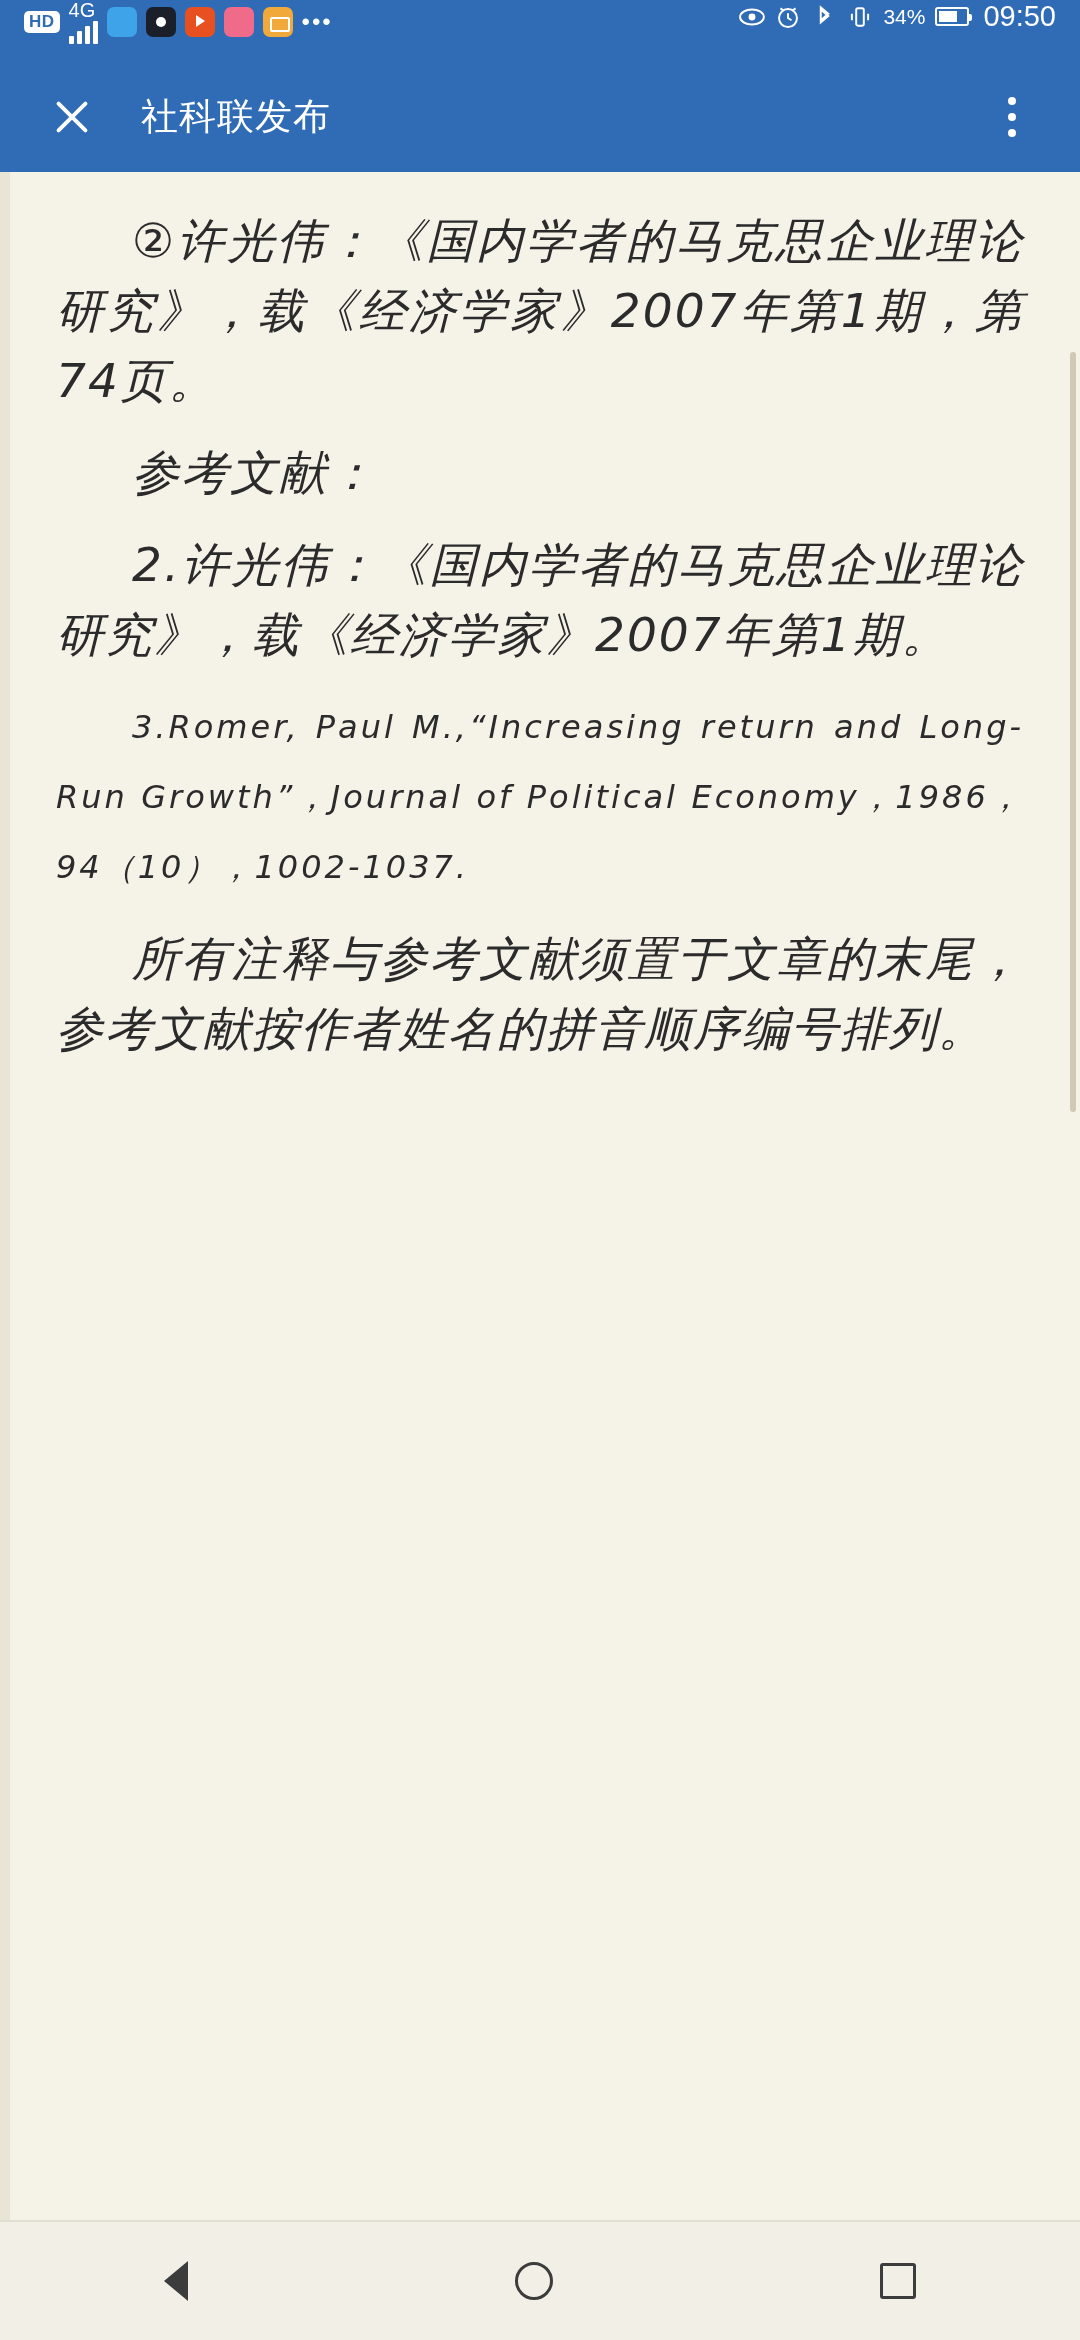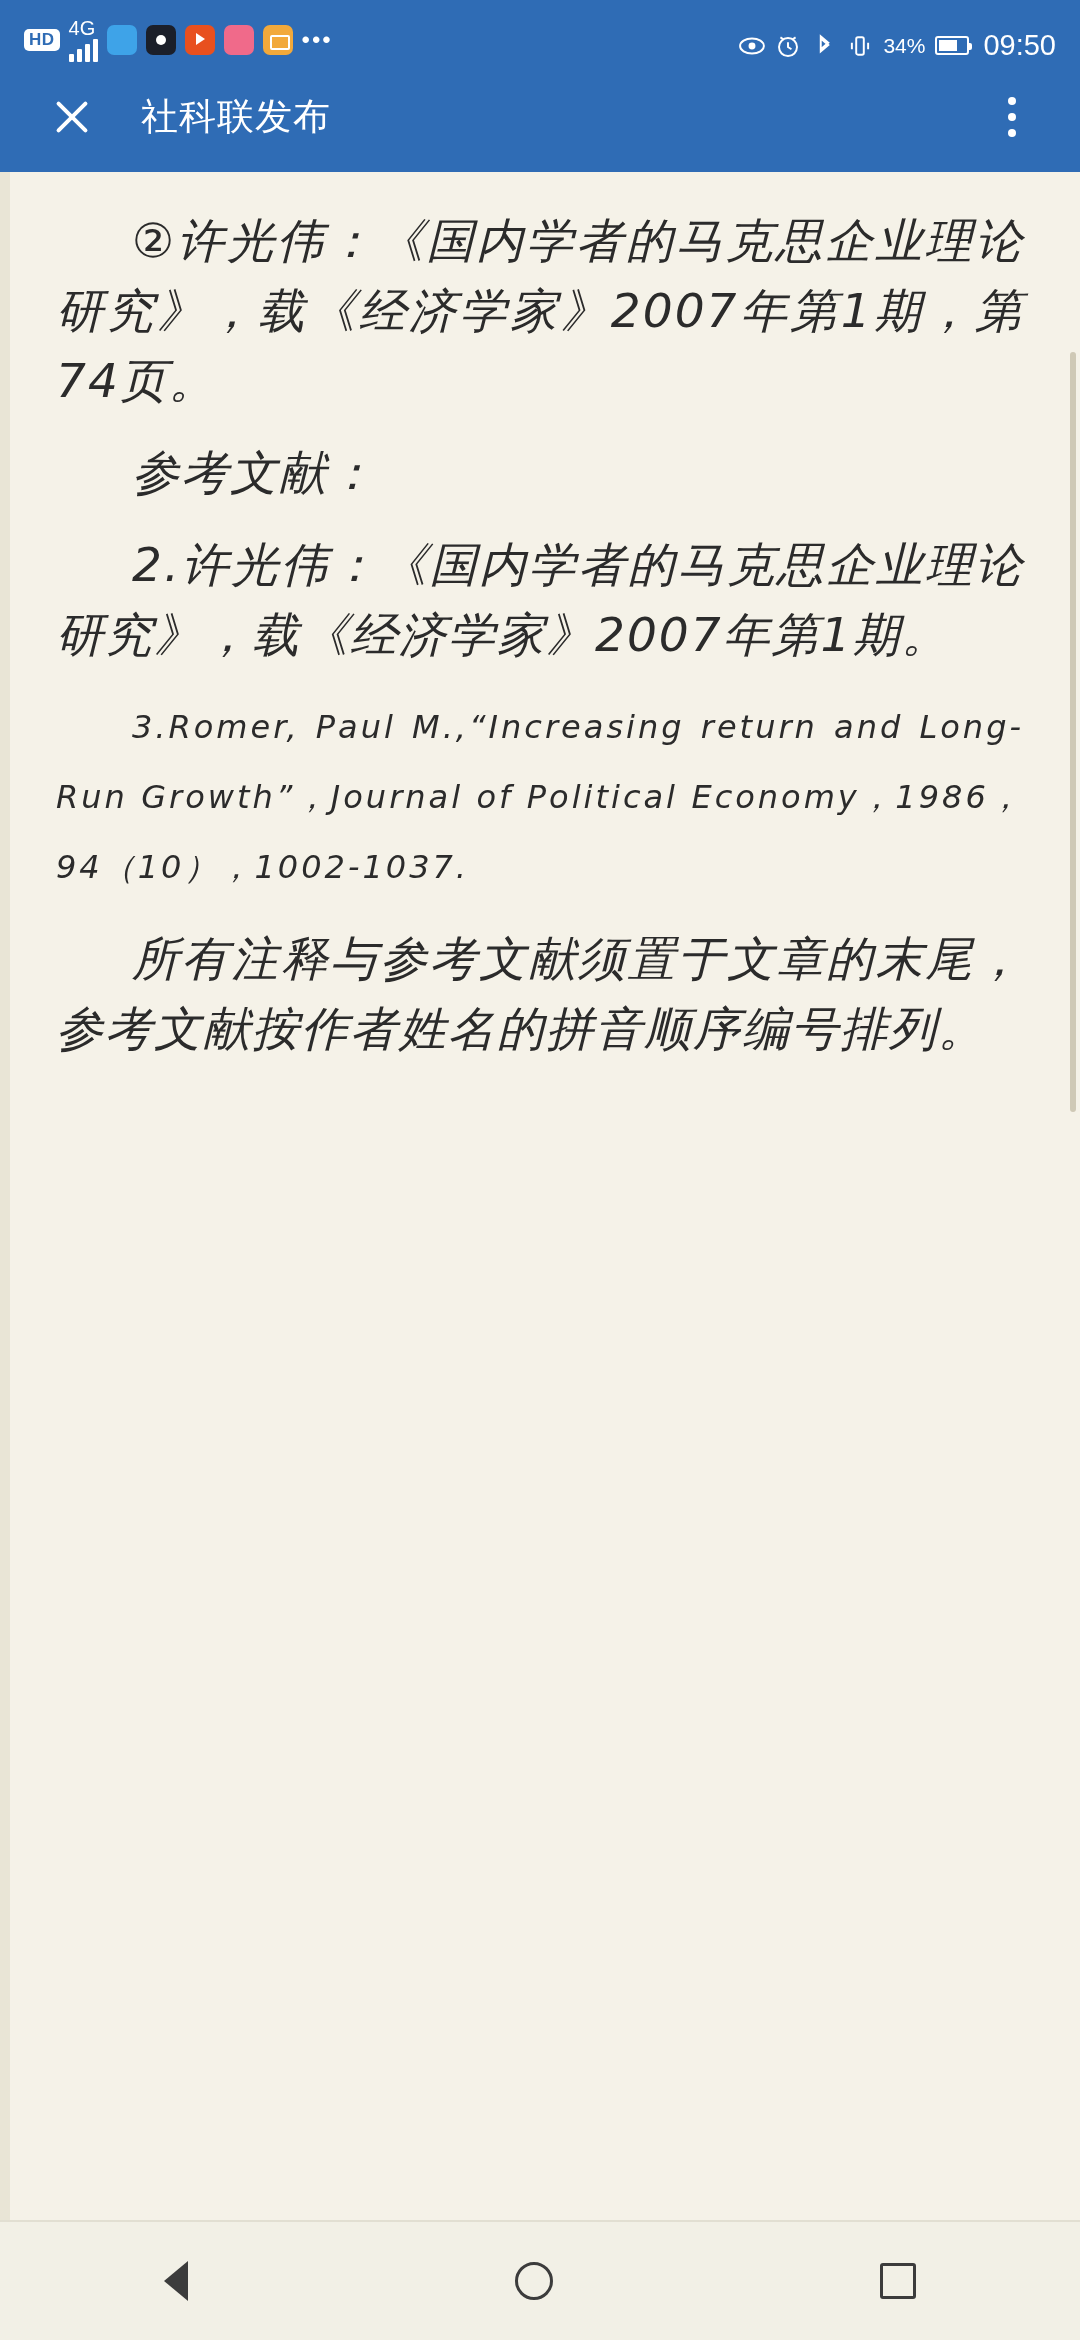--- a/index.html
+++ b/index.html
@@ -18,21 +18,21 @@
     display: flex;
     flex-direction: column;
   }
 
   
   .statusbar {
     height: 62px;
     background: #2f6cb5;
     color: #ffffff;
     display: flex;
-    align-items: flex-end;
+    align-items: flex-start;
     padding: 0 24px;
     font-size: 22px;
     flex: 0 0 auto;
     gap: 30px;
   }
   .sb-left { display: flex; align-items: center; gap: 9px; }
   .sb-right { display: flex; align-items: center; gap: 10px; margin-left: auto; }
 
   .hd-badge {
     background: #ffffff;

